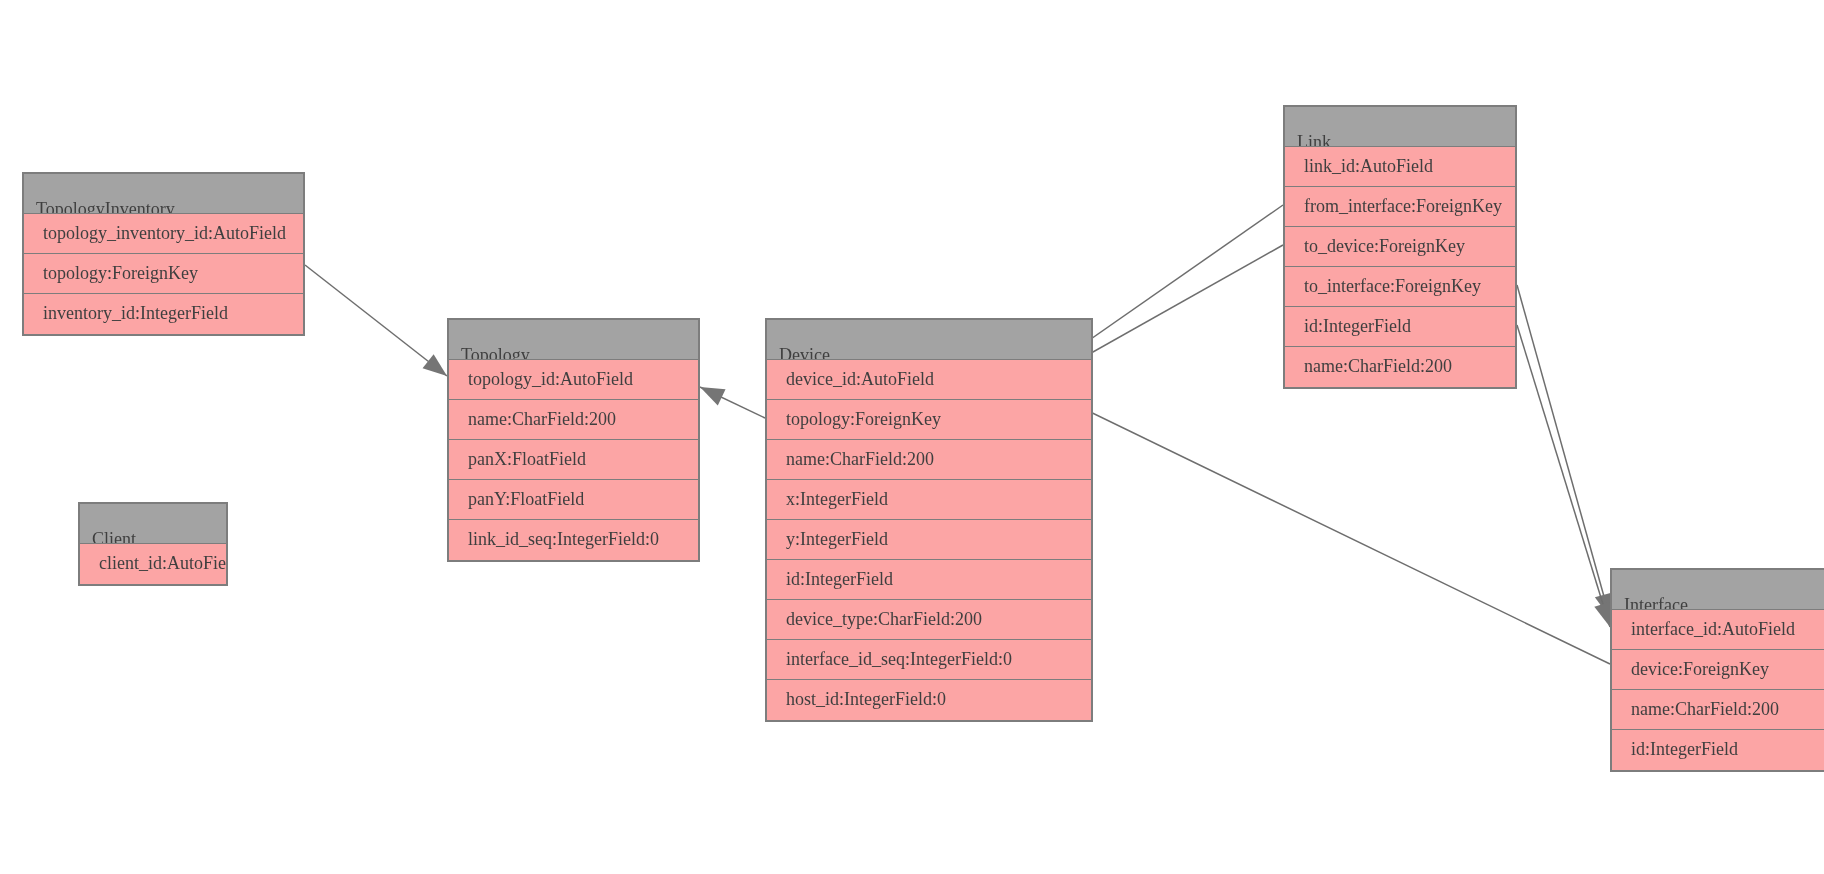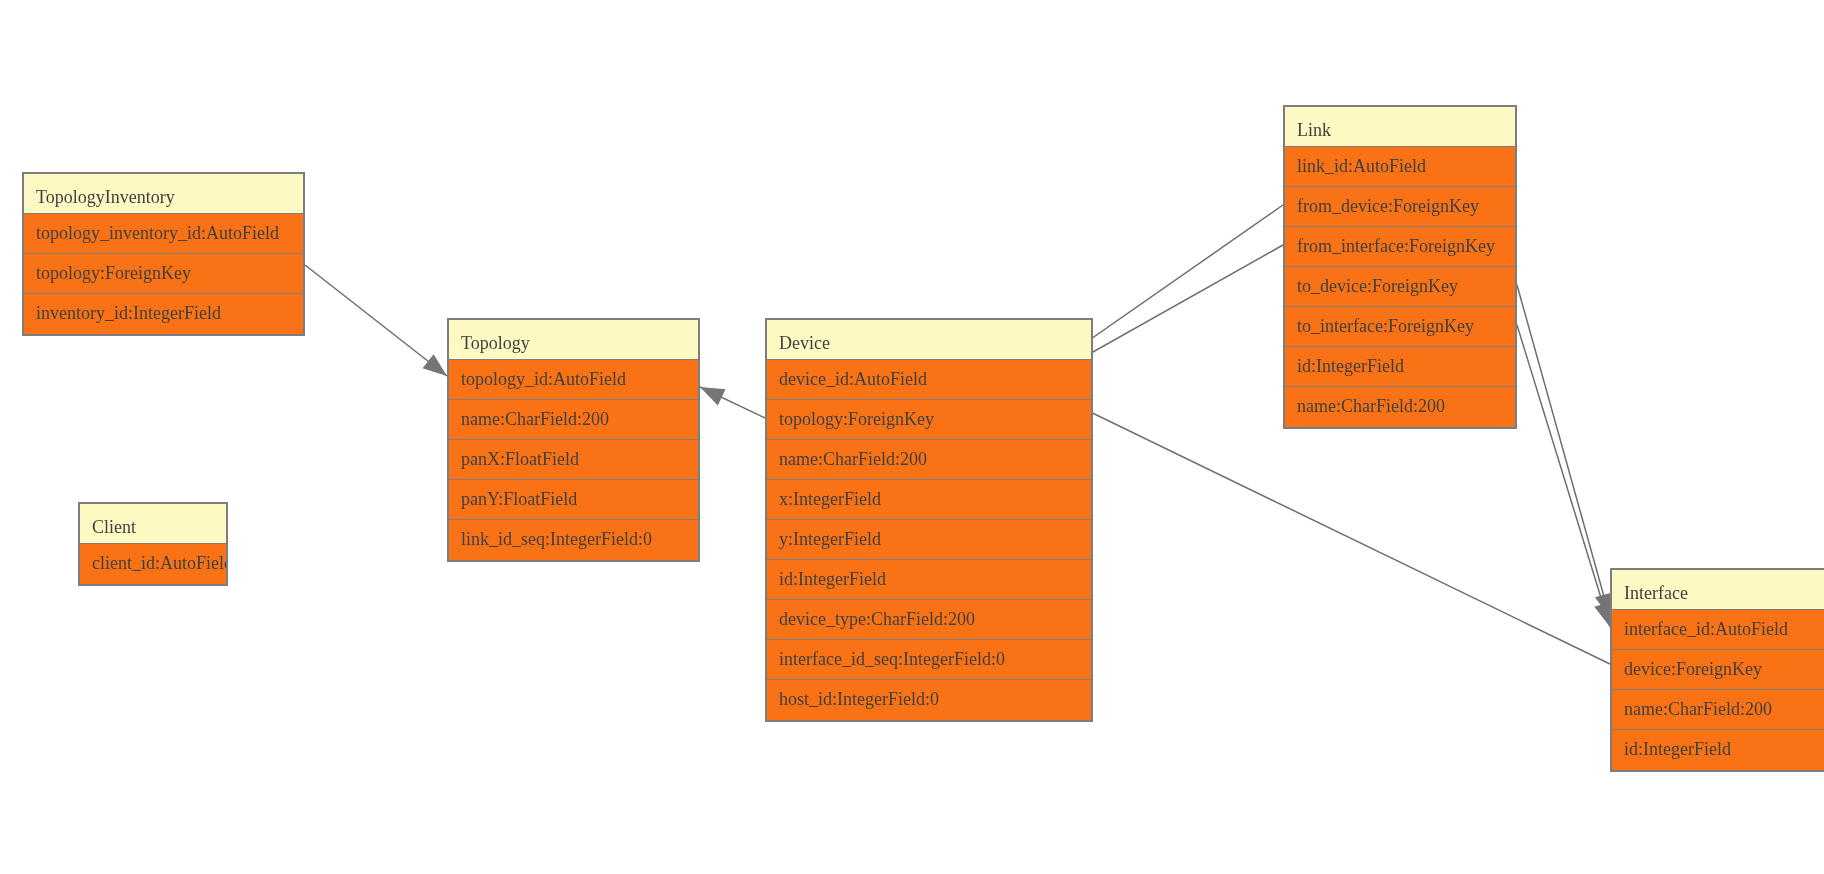--- a/index.html
+++ b/index.html
@@ -32,37 +32,37 @@
   .er-table {
     position: absolute;
     box-sizing: border-box;
     border: 2px solid #7d7d7d;
     background: #ffffff;
   }
   .er-table .thead {
     box-sizing: border-box;
     height: 40px;
     line-height: 38px;
-    padding: 4px 12px;
-    background: #fef9c3;
+    padding: 16px 12px;
+    background: #a3a3a3;
     border-bottom: 1px solid #7d7d7d;
     font-size: 18px;
     color: #3f3f3f;
     white-space: nowrap;
     overflow: hidden;
   }
   .er-table .trow {
     box-sizing: border-box;
     height: 40px;
     line-height: 38px;
-    padding: 0 12px;
+    padding: 0 19px;
     border-bottom: 1px solid #7d7d7d;
     font-size: 18px;
     color: #3f3f3f;
-    background: #f97316;
+    background: #fca5a5;
     white-space: nowrap;
     overflow: hidden;
   }
   .er-table .trow:last-child {
     border-bottom: none;
   }
 </style>
 </head>
 <body>
 
@@ -110,21 +110,20 @@
         <div class="trow">x:IntegerField</div>
         <div class="trow">y:IntegerField</div>
         <div class="trow">id:IntegerField</div>
         <div class="trow">device_type:CharField:200</div>
         <div class="trow">interface_id_seq:IntegerField:0</div>
         <div class="trow">host_id:IntegerField:0</div>
       </div>
       <div class="er-table" style="left: 1283px; top: 105px; width: 234px;">
         <div class="thead">Link</div>
         <div class="trow">link_id:AutoField</div>
-        <div class="trow">from_device:ForeignKey</div>
         <div class="trow">from_interface:ForeignKey</div>
         <div class="trow">to_device:ForeignKey</div>
         <div class="trow">to_interface:ForeignKey</div>
         <div class="trow">id:IntegerField</div>
         <div class="trow">name:CharField:200</div>
       </div>
       <div class="er-table" style="left: 1610px; top: 568px; width: 218px;">
         <div class="thead">Interface</div>
         <div class="trow">interface_id:AutoField</div>
         <div class="trow">device:ForeignKey</div>

